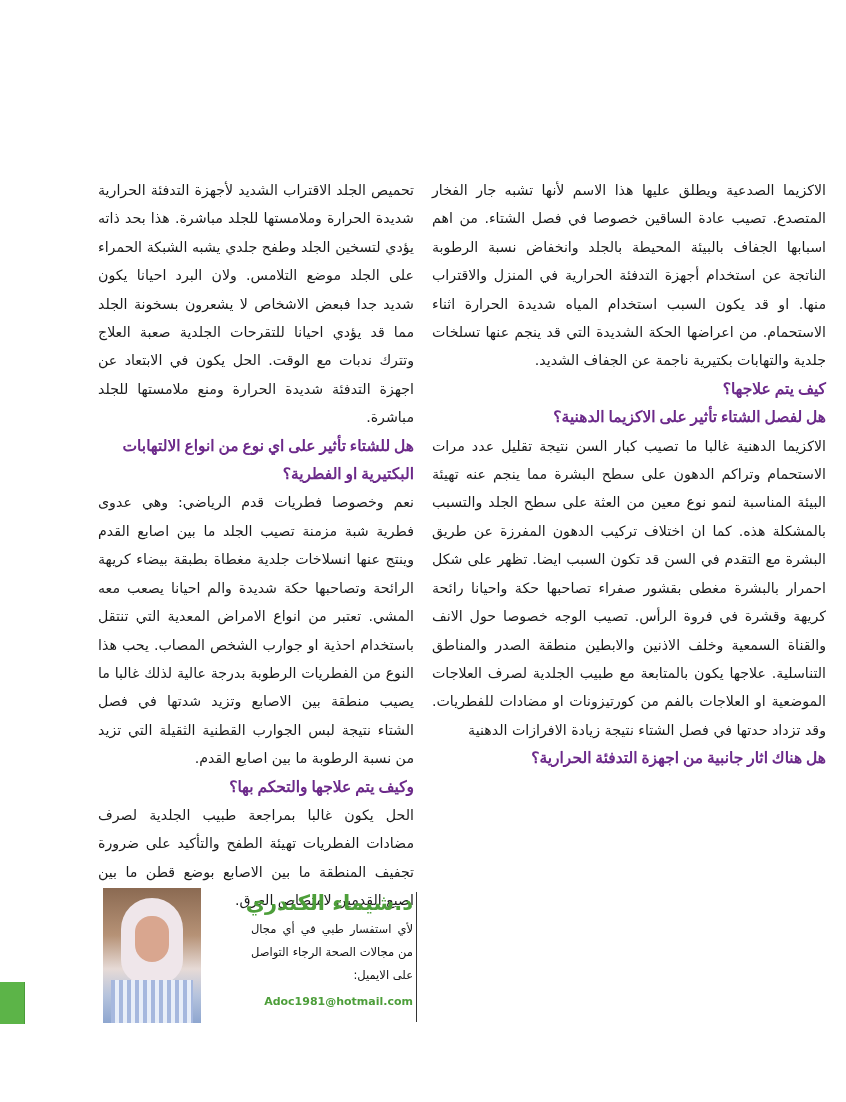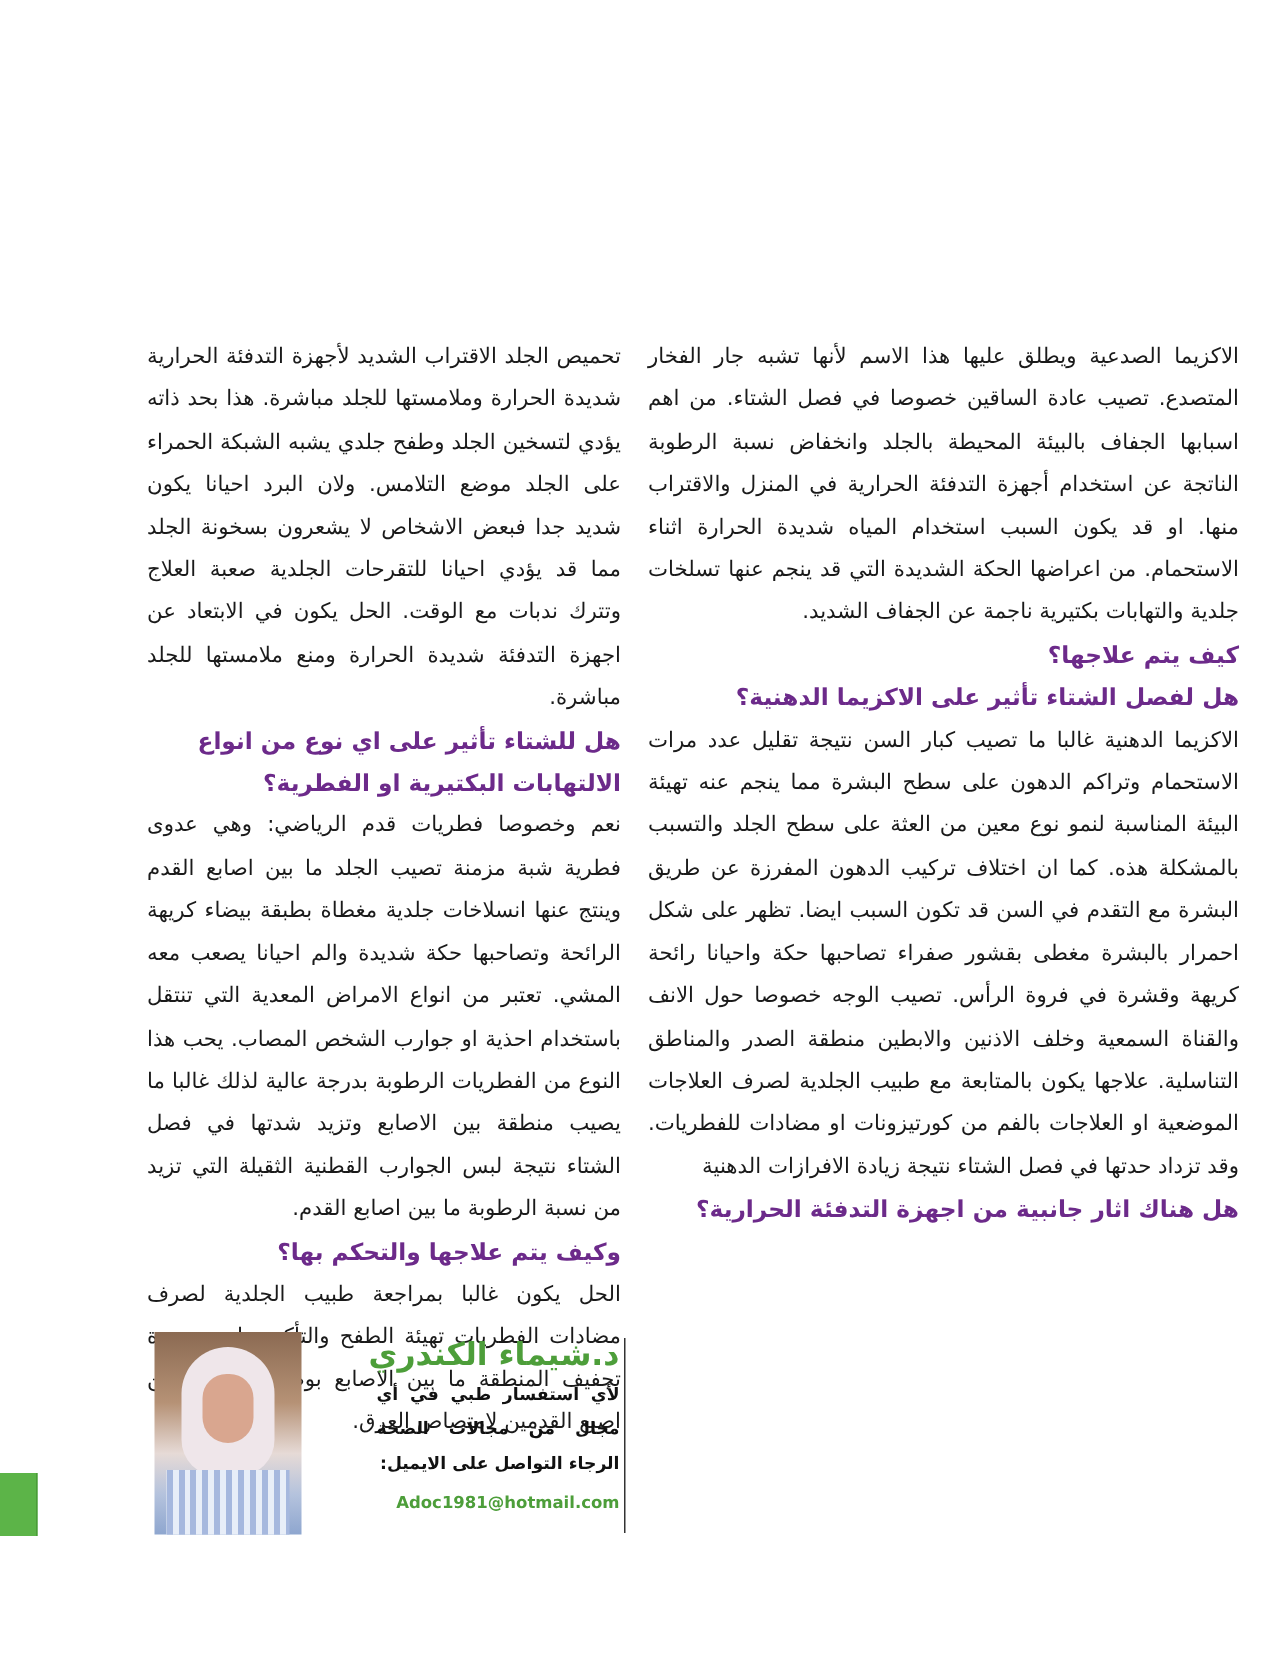--- a/index.html
+++ b/index.html
@@ -1,37 +1,37 @@
 <!DOCTYPE html>
 <html><head>
 <meta charset="utf-8">
 <style>
   html, body { margin:0; padding:0; background:#ffffff; }
   body { width:846px; height:1102px; position:relative; overflow:hidden;
          font-family:"DejaVu Sans", sans-serif; color:#1a1a1a; }
   .col { position:absolute; top:176px; direction:rtl; text-align:justify;
-         text-align-last:right; font-size:14.2px; line-height:28.4px;margin-top:48px; }
+         text-align-last:right; font-size:14.2px; line-height:28.4px; }
   .col-right { left:432px; width:394px; }
   .col-left  { left:98px;  width:316px; }
   .col p { margin:0; }
   .col h3 { margin:0; font-size:15.5px; line-height:28.4px; color:#6c2a8a;
-            font-weight:bold; text-align:right; }
+            font-weight:bold; text-align:right;font-family:Liberation Serif, serif; }
   .author-box { position:absolute; left:103px; top:888px; width:316px; height:140px; }
   .photo { position:absolute; left:0; top:0; width:98px; height:135px;
            background:linear-gradient(180deg,#8b6a52 0%,#b69276 35%,#e6dad6 60%,#b5c3dd 80%,#8ea6cf 100%);
            overflow:hidden; }
   .photo .hijab { position:absolute; left:18px; top:10px; width:62px; height:86px;
                   border-radius:31px 31px 24px 24px; background:#efe6ea; }
   .photo .face { position:absolute; left:32px; top:28px; width:34px; height:46px;
                  border-radius:17px 17px 18px 18px; background:#d9a68f; }
   .photo .shirt { position:absolute; left:8px; top:92px; width:82px; height:50px;
                   background:repeating-linear-gradient(90deg,#a6b8de 0 4px,#e8eef8 4px 8px); }
   .author-text { position:absolute; left:104px; top:0; width:206px; direction:rtl; text-align:right; }
   .author-name { font-size:21px; font-weight:bold; color:#4d9e3a; line-height:30px; }
-  .author-note { font-size:11.5px; font-weight:bold; line-height:23px; color:#111; text-align:justify; text-align-last:right;margin-left:44px; }
+  .author-note { font-size:11.5px; font-weight:normal; line-height:23px; color:#111; text-align:justify; text-align-last:right;margin-left:44px; }
   .author-email { font-size:11px; font-weight:bold; color:#4d9e3a; direction:ltr; text-align:right; line-height:26px; margin-top:2px; }
   .vdivider { position:absolute; left:313px; top:4px; width:1px; height:130px; background:#333; }
   .page-tab { position:absolute; left:0; top:982px; width:24px; height:42px; background:#5cb448; border-right:1px solid #4a9c38; }
 </style>
 </head>
 <body>
 
 <div class="col col-right">
   <p>الاكزيما الصدعية ويطلق عليها هذا الاسم لأنها تشبه جار الفخار المتصدع. تصيب عادة الساقين خصوصا في فصل الشتاء. من اهم اسبابها الجفاف بالبيئة المحيطة بالجلد وانخفاض نسبة الرطوبة الناتجة عن استخدام أجهزة التدفئة الحرارية في المنزل والاقتراب منها. او قد يكون السبب استخدام المياه شديدة الحرارة اثناء الاستحمام. من اعراضها الحكة الشديدة التي قد ينجم عنها تسلخات جلدية والتهابات بكتيرية ناجمة عن الجفاف الشديد.</p>
   <h3>كيف يتم علاجها؟</h3>

